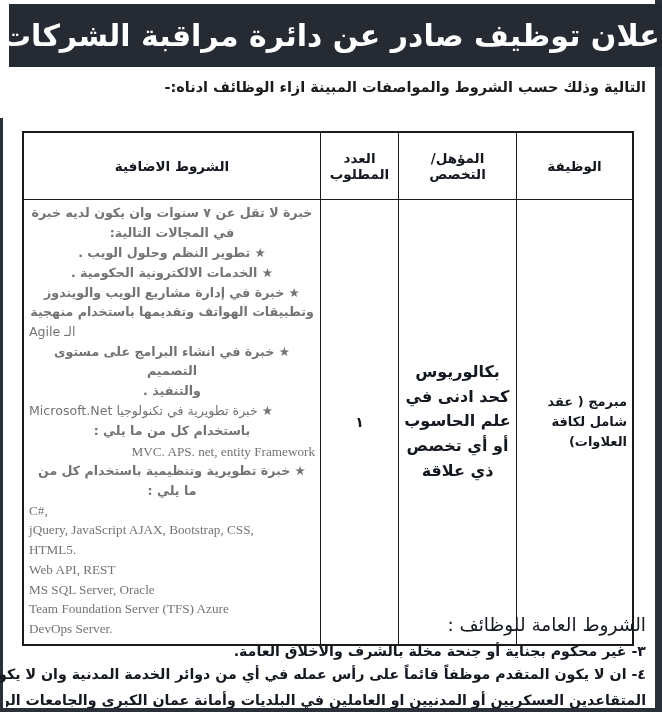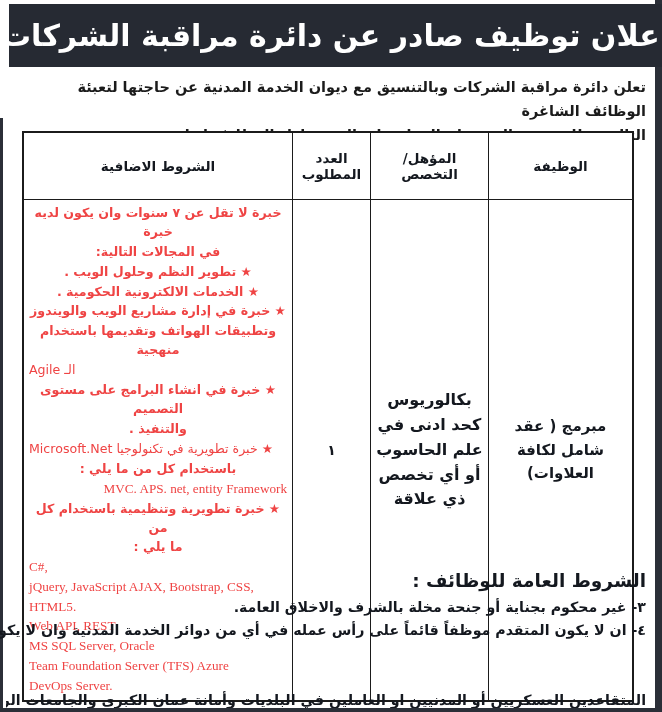--- a/index.html
+++ b/index.html
@@ -89,49 +89,49 @@
     padding: 4px 5px;
   }
   table.jobs thead th {
     font-size: 13.5px;
     font-weight: bold;
     color: #14181f;
     height: 30px;
     text-align: center;
     padding: 17px 4px;
   }
-  th.col-job   { width: 144px; }
+  th.col-job   { width: 116px; }
   th.col-qual  { width: 118px; }
   th.col-count { width: 78px;  }
   th.col-cond  { width: auto;  }
 
   td.cell-job {
-    text-align: center;
-    font-size: 15px;
+    text-align: right;
+    font-size: 13px;
     font-weight: bold;
     color: #14181f;
     line-height: 1.55;
   }
   td.cell-qual {
     text-align: center;
     font-size: 16px;
     font-weight: bold;
     color: #14181f;
     line-height: 1.55;
   }
   td.cell-count {
     text-align: center;
     font-size: 14px;
     font-weight: bold;
     color: #14181f;
   }
   td.cell-cond {
     text-align: center;
     font-size: 12.6px;
-    color: #ef4444;
+    color: #737373;
     padding: 6px 8px 8px 8px;
     height: 388px;
     vertical-align: top;
   }
   .cond-list { margin: 0; padding: 0; list-style: none; }
   .cond-list li {
     font-weight: bold;
     line-height: 1.5;
     margin: 0 0 1px 0;
     text-align: center;
@@ -161,23 +161,24 @@
   .general {
     position: absolute;
     top: 570px; right: 16px;
     width: 630px;
     direction: rtl;
     text-align: right;
     color: #14181f;
   }
   .general-title {
     font-size: 18.5px;
-    font-weight: bold;
+    font-weight: normal;
     line-height: 1.2;
     margin-bottom: 4px;
+    margin-top: 44px;
   }
   .general-list { margin: 0; padding: 0; list-style: none; }
   .general-list li {
     font-size: 14.2px;
     font-weight: bold;
     line-height: 1.62;
     white-space: nowrap;
   }
   .clipped {
     position: absolute;
@@ -201,21 +202,20 @@
 
   <div class="frame-right"></div>
   <div class="frame-left"></div>
   <div class="frame-bottom"></div>
 
   <div class="banner">
     <div class="banner-title">إعلان توظيف صادر عن دائرة مراقبة الشركات</div>
   </div>
 
   <div class="intro">
-    <div>تعلن دائرة مراقبة الشركات وبالتنسيق مع ديوان الخدمة المدنية عن حاجتها لتعبئة الوظائف الشاغرة</div>
     <div>التالية وذلك حسب الشروط والمواصفات المبينة ازاء الوظائف ادناه:-</div>
   </div>
 
   <div class="table-wrap">
     <table class="jobs">
       <thead>
         <tr>
           <th class="col-job">الوظيفة</th>
           <th class="col-qual">المؤهل/التخصص</th>
           <th class="col-count">العدد المطلوب</th>

